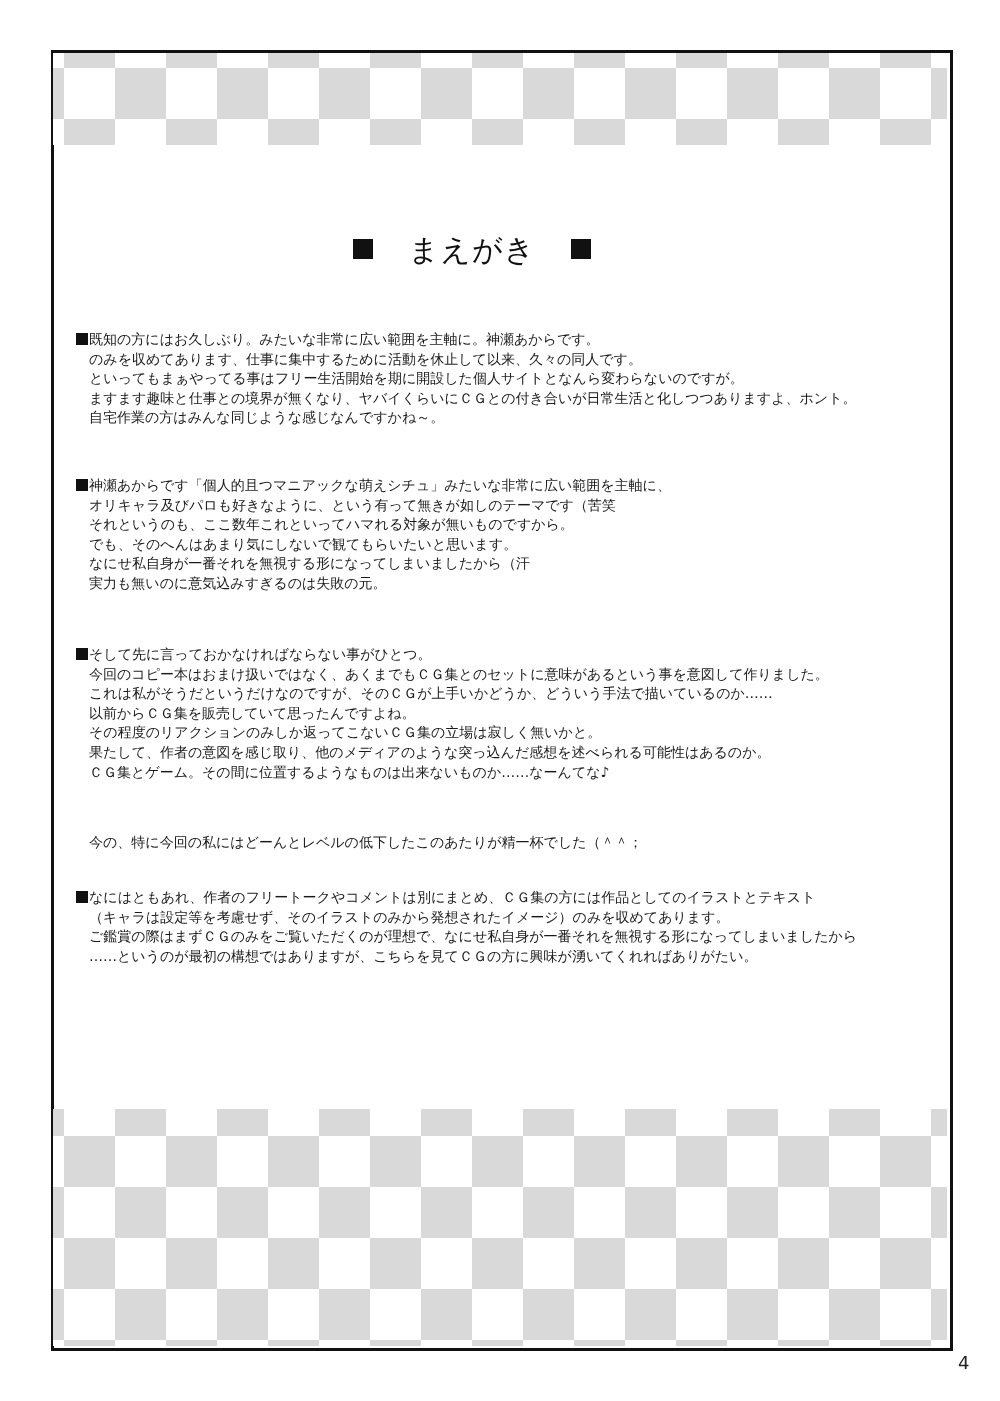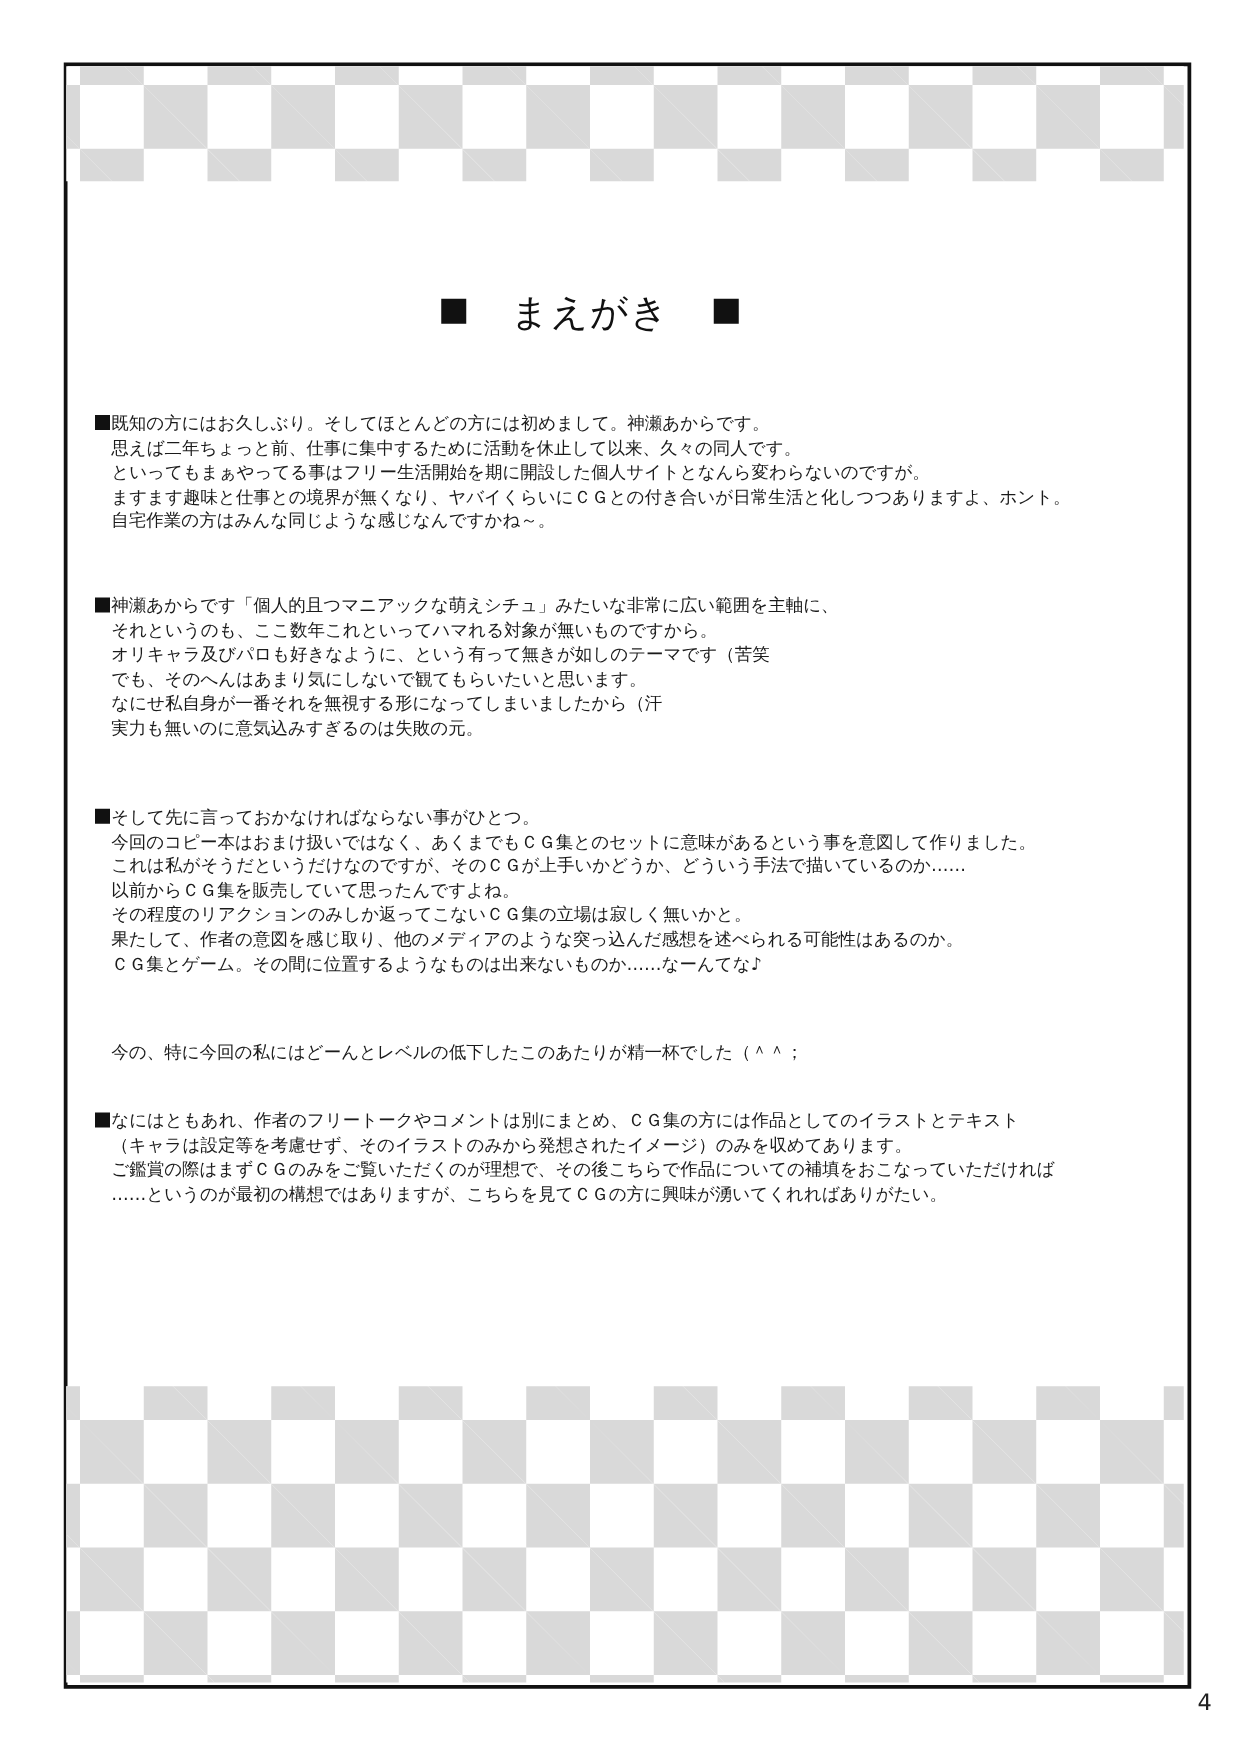--- a/index.html
+++ b/index.html
@@ -45,31 +45,31 @@
 
 <div class="frame"></div>
 <div class="checker top"></div>
 <div class="checker bottom"></div>
 
 <div class="title">
   <span class="sq left"></span><span class="txt">まえがき</span><span class="sq right"></span>
 </div>
 
 <div class="para" style="top:330px">
-  <div class="line first"><span class="bullet"></span><span>既知の方にはお久しぶり。そしてほとんどの方には初めまして。神瀬あからです。</span></div>
-  <div class="line">思えば二年ちょっと前、仕事に集中するために活動を休止して以来、久々の同人です。</div>
+  <div class="line first"><span class="bullet"></span><span>既知の方にはお久しぶり。みたいな非常に広い範囲を主軸に。神瀬あからです。</span></div>
+  <div class="line">のみを収めてあります、仕事に集中するために活動を休止して以来、久々の同人です。</div>
   <div class="line">といってもまぁやってる事はフリー生活開始を期に開設した個人サイトとなんら変わらないのですが。</div>
   <div class="line">ますます趣味と仕事との境界が無くなり、ヤバイくらいにＣＧとの付き合いが日常生活と化しつつありますよ、ホント。</div>
   <div class="line">自宅作業の方はみんな同じような感じなんですかね～。</div>
 </div>
 
 <div class="para" style="top:476px">
   <div class="line first"><span class="bullet"></span><span>神瀬あからです「個人的且つマニアックな萌えシチュ」みたいな非常に広い範囲を主軸に、</span></div>
+  <div class="line">オリキャラ及びパロも好きなように、という有って無きが如しのテーマです（苦笑</div>
   <div class="line">それというのも、ここ数年これといってハマれる対象が無いものですから。</div>
-  <div class="line">オリキャラ及びパロも好きなように、という有って無きが如しのテーマです（苦笑</div>
   <div class="line">でも、そのへんはあまり気にしないで観てもらいたいと思います。</div>
   <div class="line">なにせ私自身が一番それを無視する形になってしまいましたから（汗</div>
   <div class="line">実力も無いのに意気込みすぎるのは失敗の元。</div>
 </div>
 
 <div class="para" style="top:645px">
   <div class="line first"><span class="bullet"></span><span>そして先に言っておかなければならない事がひとつ。</span></div>
   <div class="line">今回のコピー本はおまけ扱いではなく、あくまでもＣＧ集とのセットに意味があるという事を意図して作りました。</div>
   <div class="line">これは私がそうだというだけなのですが、そのＣＧが上手いかどうか、どういう手法で描いているのか……</div>
   <div class="line">以前からＣＧ集を販売していて思ったんですよね。</div>
@@ -78,17 +78,17 @@
   <div class="line">ＣＧ集とゲーム。その間に位置するようなものは出来ないものか……なーんてな♪</div>
 </div>
 
 <div class="para" style="top:833px">
   <div class="line">今の、特に今回の私にはどーんとレベルの低下したこのあたりが精一杯でした（＾＾；</div>
 </div>
 
 <div class="para" style="top:888px">
   <div class="line first"><span class="bullet"></span><span>なにはともあれ、作者のフリートークやコメントは別にまとめ、ＣＧ集の方には作品としてのイラストとテキスト</span></div>
   <div class="line">（キャラは設定等を考慮せず、そのイラストのみから発想されたイメージ）のみを収めてあります。</div>
-  <div class="line">ご鑑賞の際はまずＣＧのみをご覧いただくのが理想で、その後こちらで作品についての補填をおこなっていただければ</div>
+  <div class="line">ご鑑賞の際はまずＣＧのみをご覧いただくのが理想で、なにせ私自身が一番それを無視する形になってしまいましたから</div>
   <div class="line">……というのが最初の構想ではありますが、こちらを見てＣＧの方に興味が湧いてくれればありがたい。</div>
 </div>
 
 <div class="page-number">4</div>
 
 </body></html>

